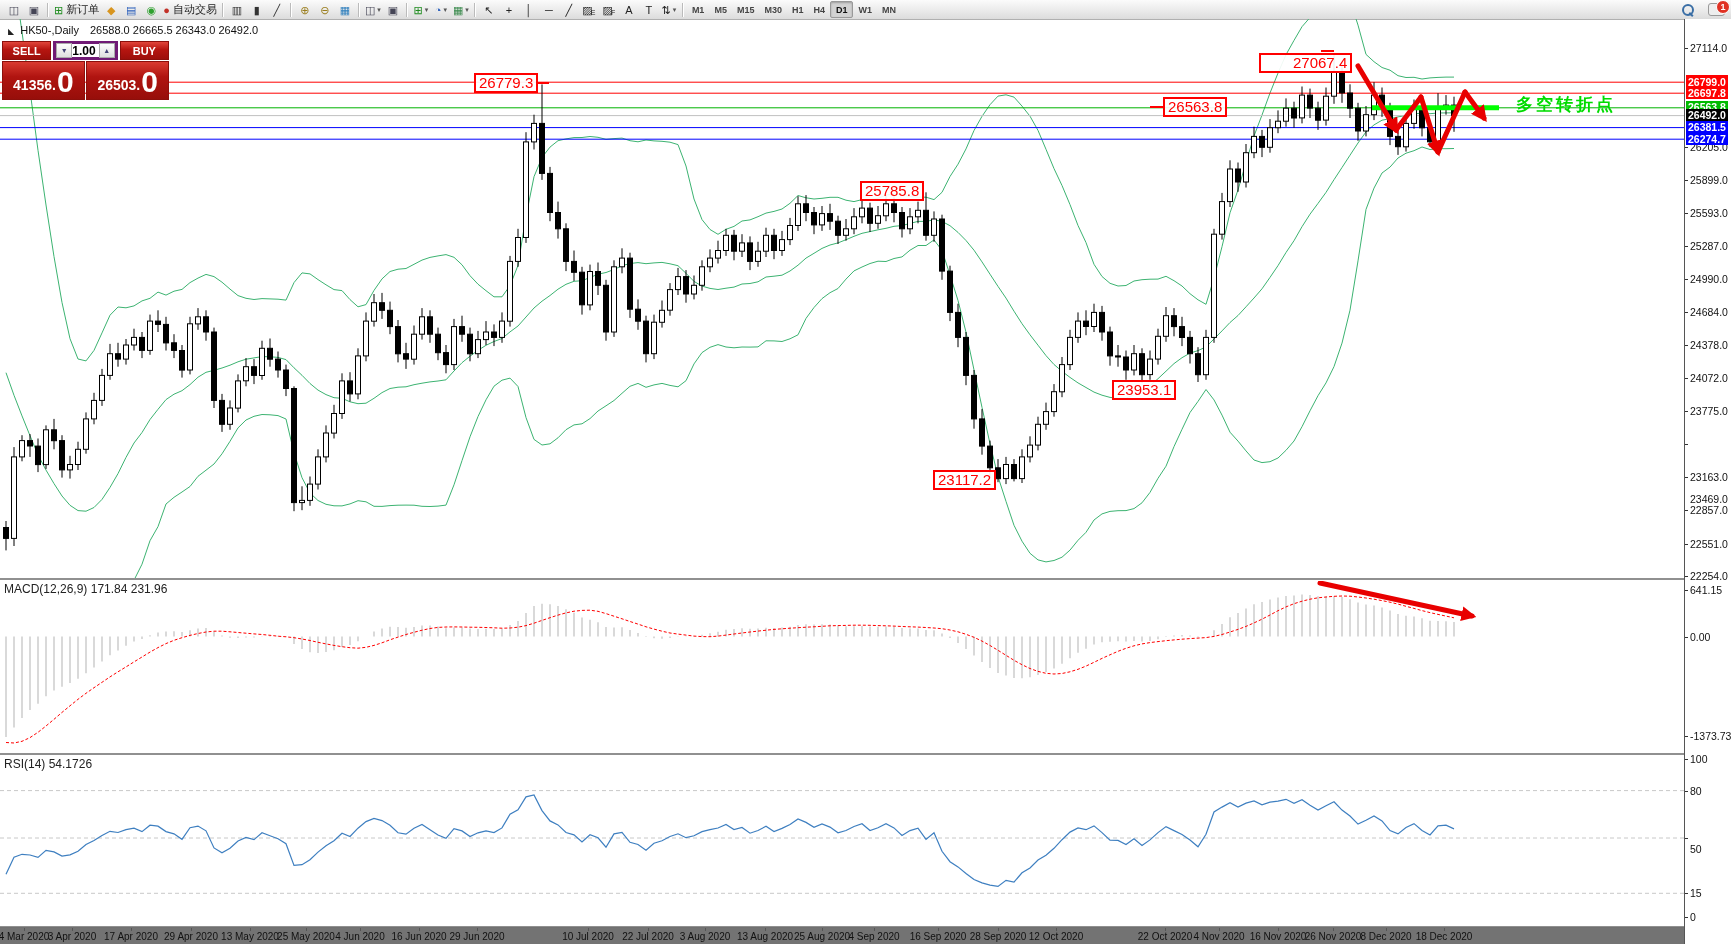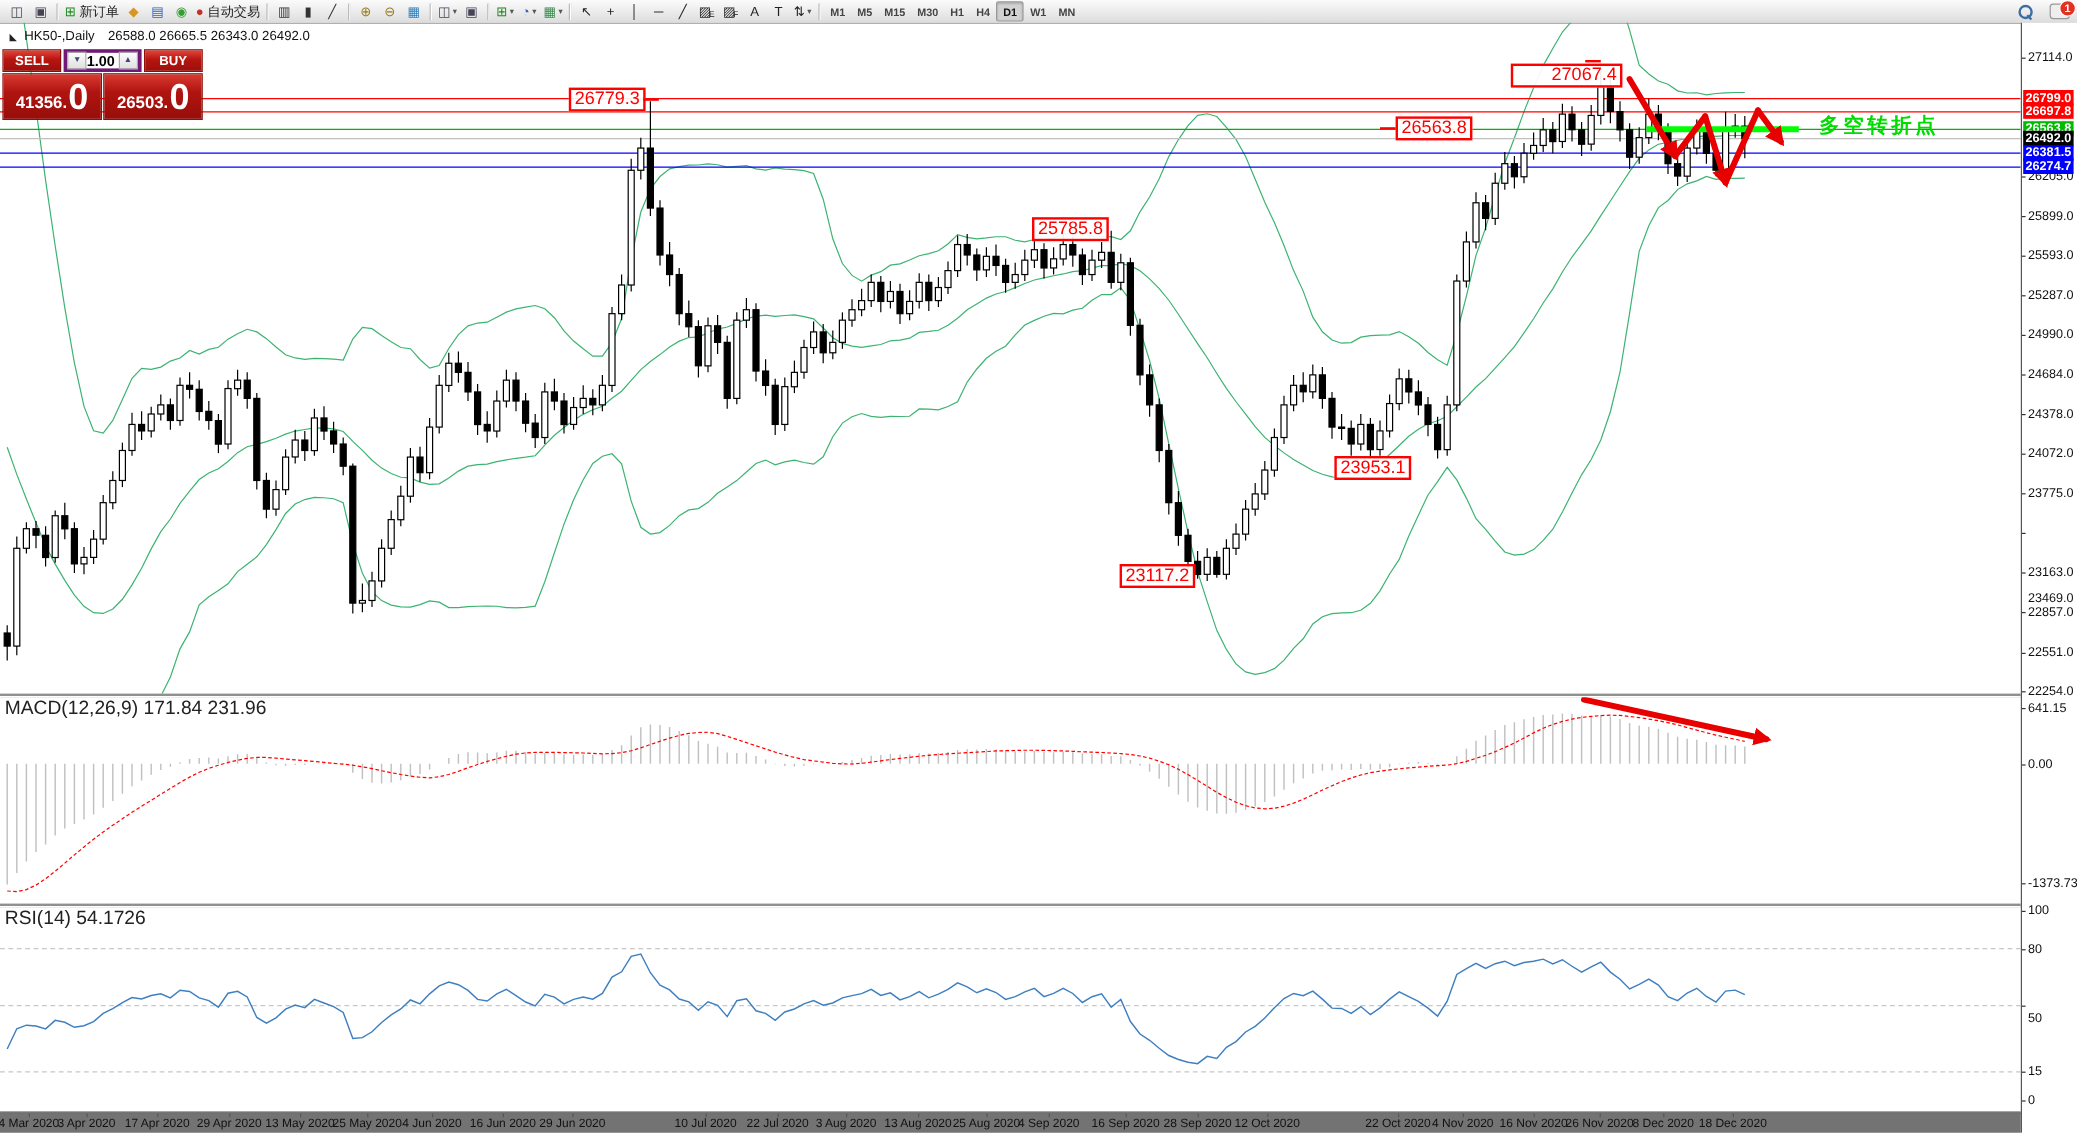--- a/index.html
+++ b/index.html
@@ -26,21 +26,21 @@
   .panel-sep{position:absolute;left:0;width:1684px;height:2px;background:#909090;border-bottom:1px solid #fff;}
   #price-axis{position:absolute;left:1684px;top:19px;width:47px;height:925px;background:#fff;border-left:1px solid #555;}
   .axis-tick{position:absolute;left:5px;font-size:10.5px;color:#111;}
   .axis-dash{position:absolute;left:0;width:3px;height:1px;background:#333;}
   .axis-badge{position:absolute;left:1px;height:13px;padding:0 2px;font-size:10.5px;font-weight:bold;color:#fff;
     display:flex;align-items:center;}
   svg{position:absolute;left:0;overflow:hidden;}
   
   #symbol-title{position:absolute;left:8px;top:24px;font-size:11px;color:#111;}
   #symbol-title .tri{font-size:8px;color:#222;margin-right:3px;}
-  .ind-label{position:absolute;left:4px;font-size:16px;color:#222;}
+  .ind-label{position:absolute;left:4px;font-size:12px;color:#222;}
   .price-callout{position:absolute;border:2px solid #f00;color:#f00;background:rgba(255,255,255,.92);
     font-size:15px;line-height:16px;padding:0 3px;font-weight:400;}
   #turning-point{position:absolute;font-size:17px;font-weight:bold;letter-spacing:3px;}
   
   #trade-panel{position:absolute;left:2px;top:41px;width:167px;height:60px;font-weight:bold;}
   #tp-top{display:flex;height:19px;}
   .tp-btn{width:61px;background:linear-gradient(#e1453a,#b61510 45%,#9d0f0b);color:#fff;font-size:11px;
     display:flex;align-items:center;justify-content:center;border:1px solid #8c0f0b;}
   #tp-vol{flex:1;background:#fff;border:3px solid #701a75;margin:0 2px;display:flex;align-items:center;}
   #tp-vol .spin{width:14px;height:100%;background:linear-gradient(#fdfdfd,#dfdfdf);border:1px solid #aaa;

